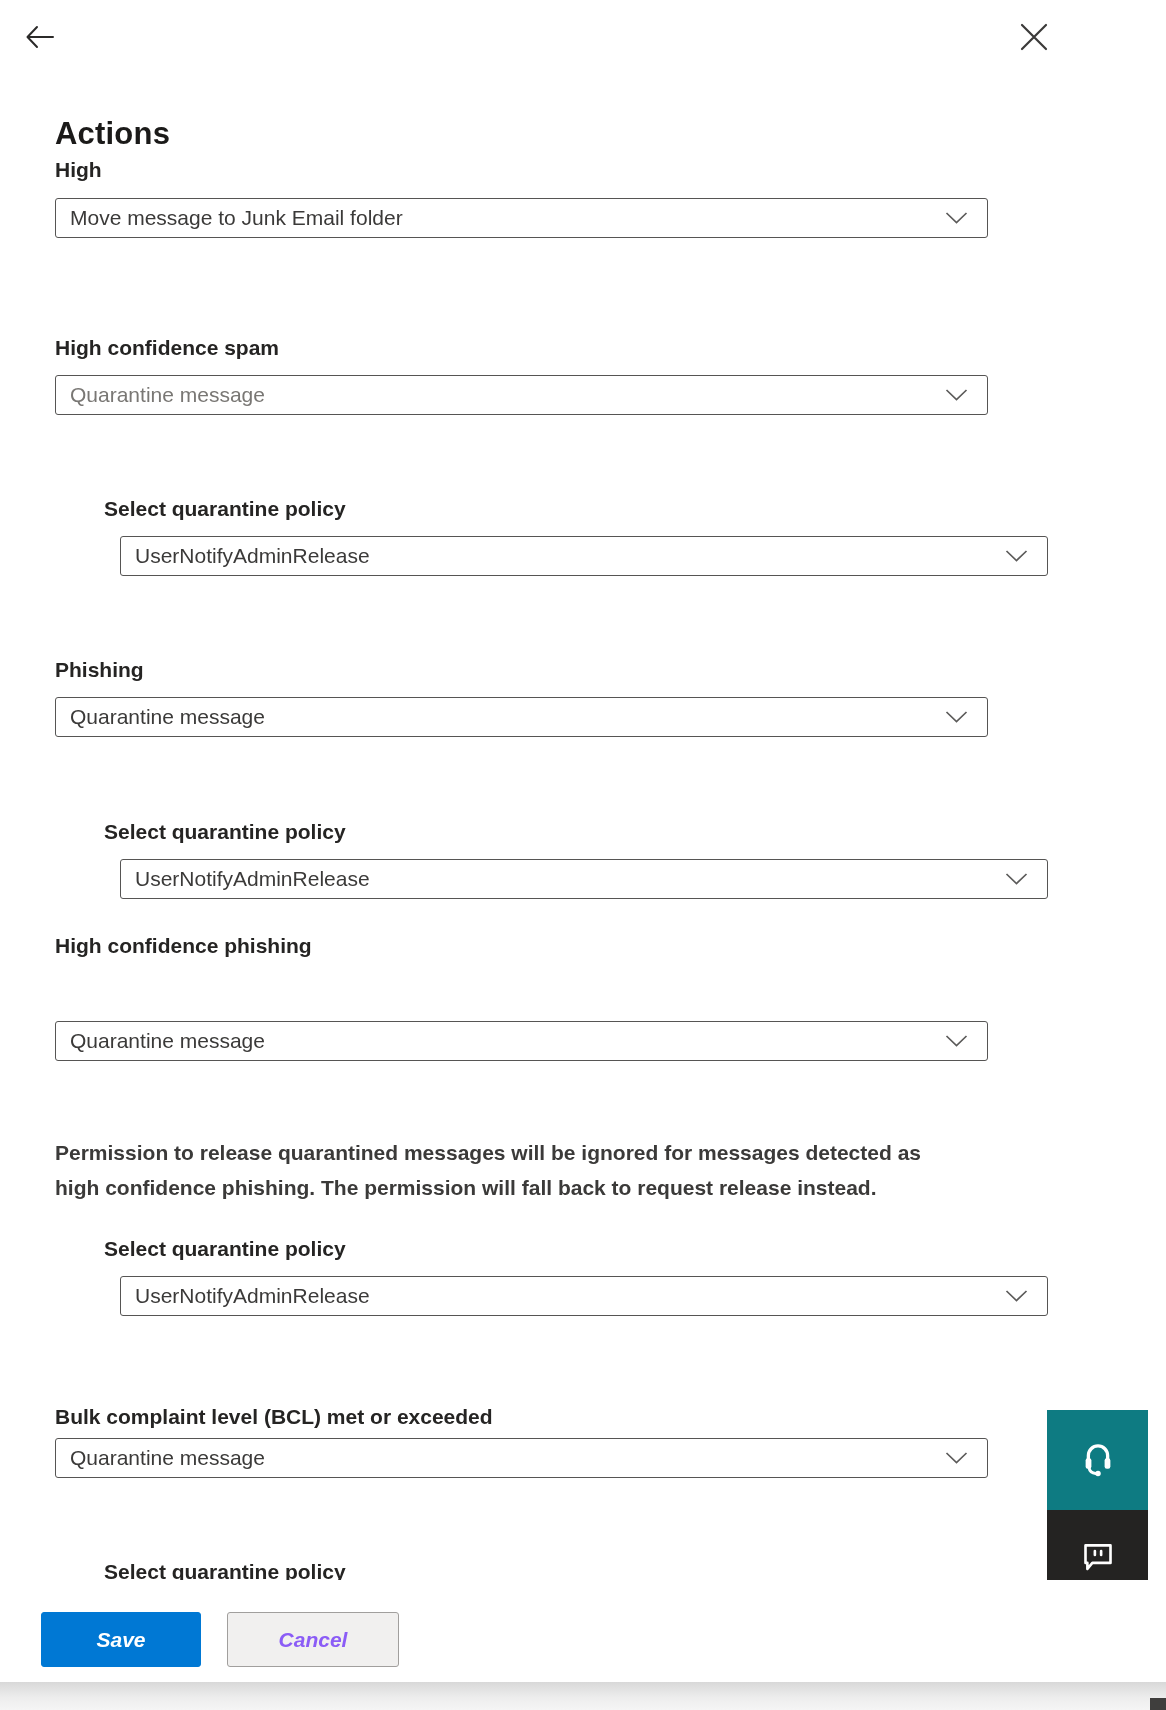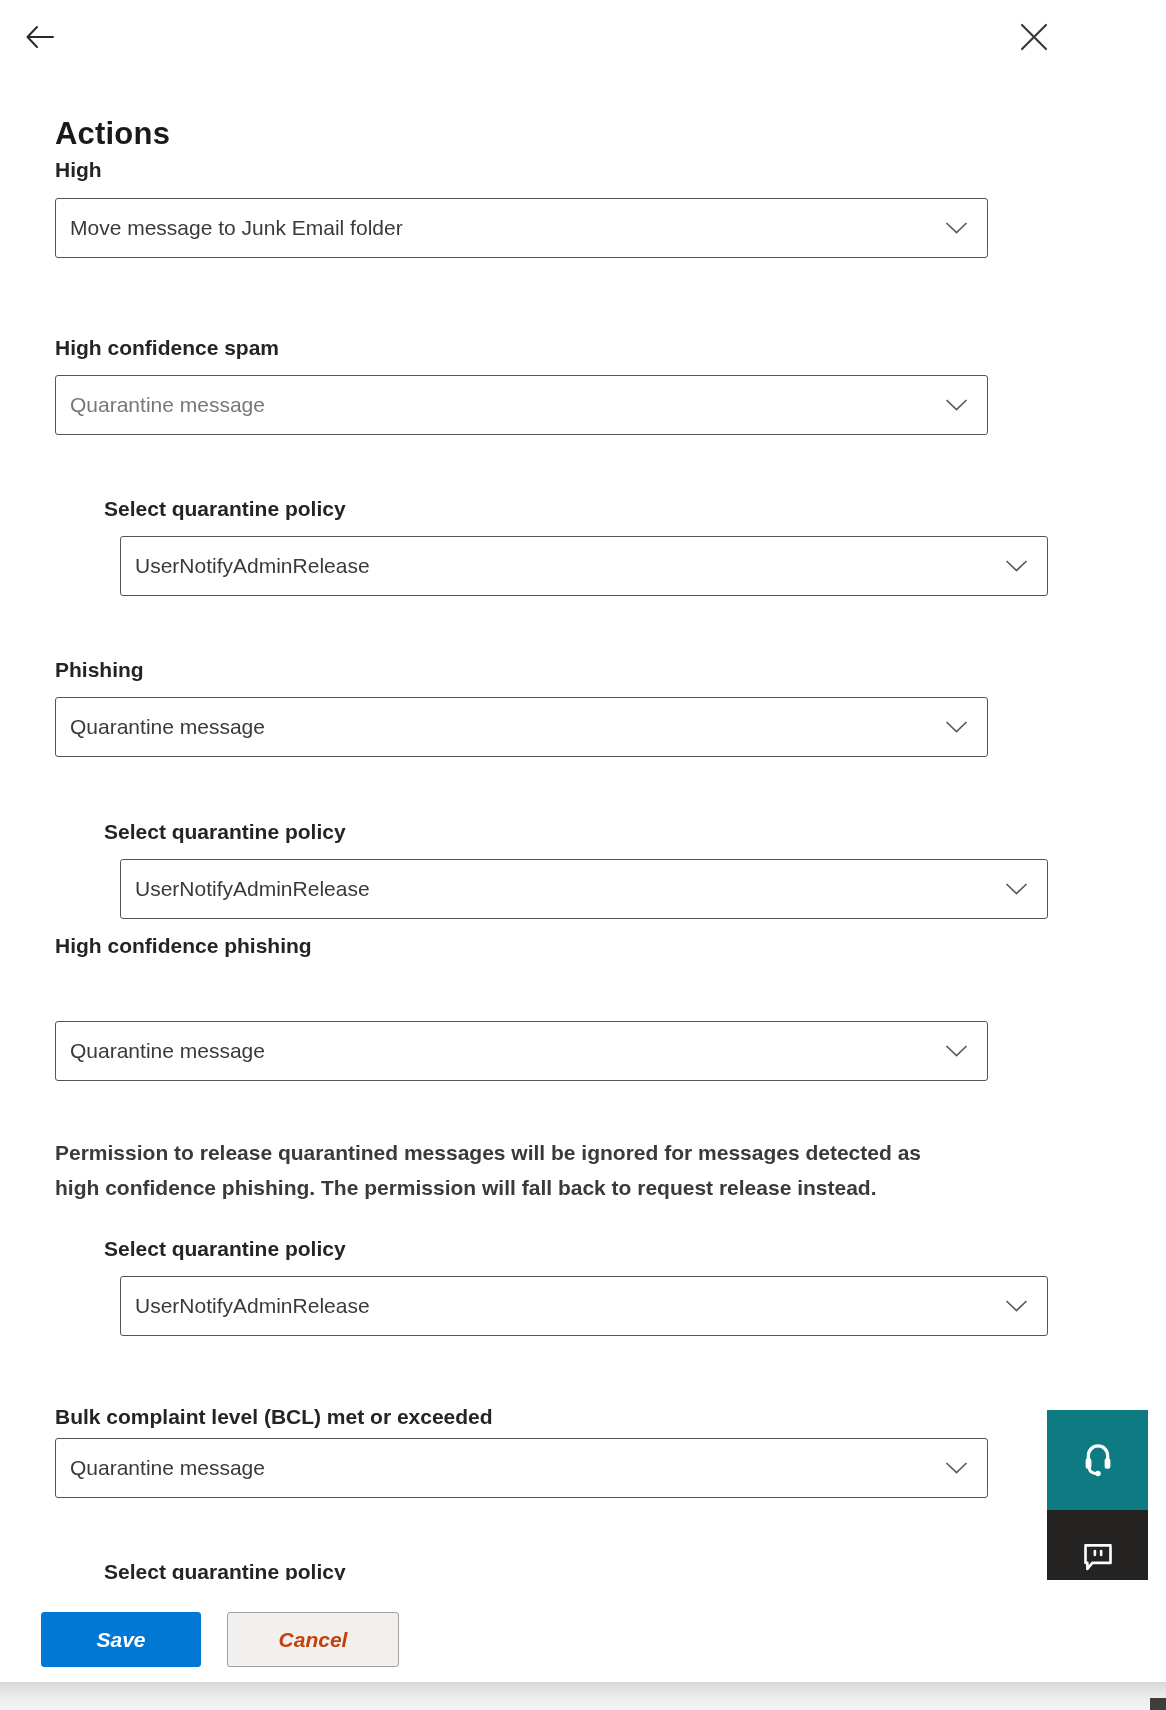--- a/index.html
+++ b/index.html
@@ -11,37 +11,37 @@
               display:flex; align-items:center; justify-content:center; cursor:pointer; }
   .back-btn { left:20px; top:18px; }
   .close-btn { left:1014px; top:18px; }
 
   .page-title { position:absolute; left:55px; top:84px; font-size:31px; font-weight:700;
                 color:#1b1a19; letter-spacing:0.2px;margin-top:32px; }
 
   .field-label { position:absolute; font-size:21px; font-weight:600; color:#252423; white-space:nowrap; }
   .note-line { position:absolute; font-size:21px; font-weight:700; color:#3b3a39; white-space:nowrap; }
 
-  .dropdown { position:absolute; height:60px; border:1.5px solid #565554; border-radius:3px;
+  .dropdown { position:absolute; height:40px; border:1.5px solid #565554; border-radius:3px;
               background:#ffffff; display:flex; align-items:center; padding:0 54px 0 14px;
               cursor:pointer; }
   .dropdown .value { font-size:21px; color:#3b3a39; white-space:nowrap; overflow:hidden; }
   .dropdown.muted .value { color:#797774; }
   .dropdown .chev { position:absolute; right:19px; top:50%; transform:translateY(-50%); line-height:0; }
   .dd-main { left:55px; width:933px; }
   .dd-indent { left:120px; width:928px; }
   .lbl-main { left:55px; }
   .lbl-indent { left:104px; }
 
   .footer { position:absolute; left:0; top:1580px; width:1166px; height:102px; background:#ffffff; }
   .btn { position:absolute; height:55px; border-radius:3px; font-size:21px; font-weight:600;
          display:flex; align-items:center; justify-content:center; cursor:pointer;
          font-family:"Liberation Sans","DejaVu Sans",sans-serif;font-style:italic; }
   .btn-save { left:41px; top:32px; width:160px; background:#0078d4; border:1px solid #0078d4; color:#ffffff; }
-  .btn-cancel { left:227px; top:32px; width:172px; background:#f1f0ef; border:1px solid #a19f9d; color:#c2410c; }
+  .btn-cancel { left:227px; top:32px; width:172px; background:#f1f0ef; border:1px solid #a19f9d; color:#8b5cf6; }
 
   .bottom-band { position:absolute; left:0; top:1682px; width:1166px; height:28px;
                  background:linear-gradient(180deg,#d8d8d8 0%,#ededed 55%,#f5f5f5 100%); }
   .corner-sliver { position:absolute; left:1150px; top:1698px; width:16px; height:12px; background:#3f3e3d; }
 
   .side-btn { position:absolute; left:1047px; width:101px; border:none; cursor:pointer;
               display:flex; align-items:center; justify-content:center; }
   .side-help { top:1410px; height:100px; background:#0e7b82; }
   .side-feedback { top:1510px; height:95px; background:#242322; }
 </style>

